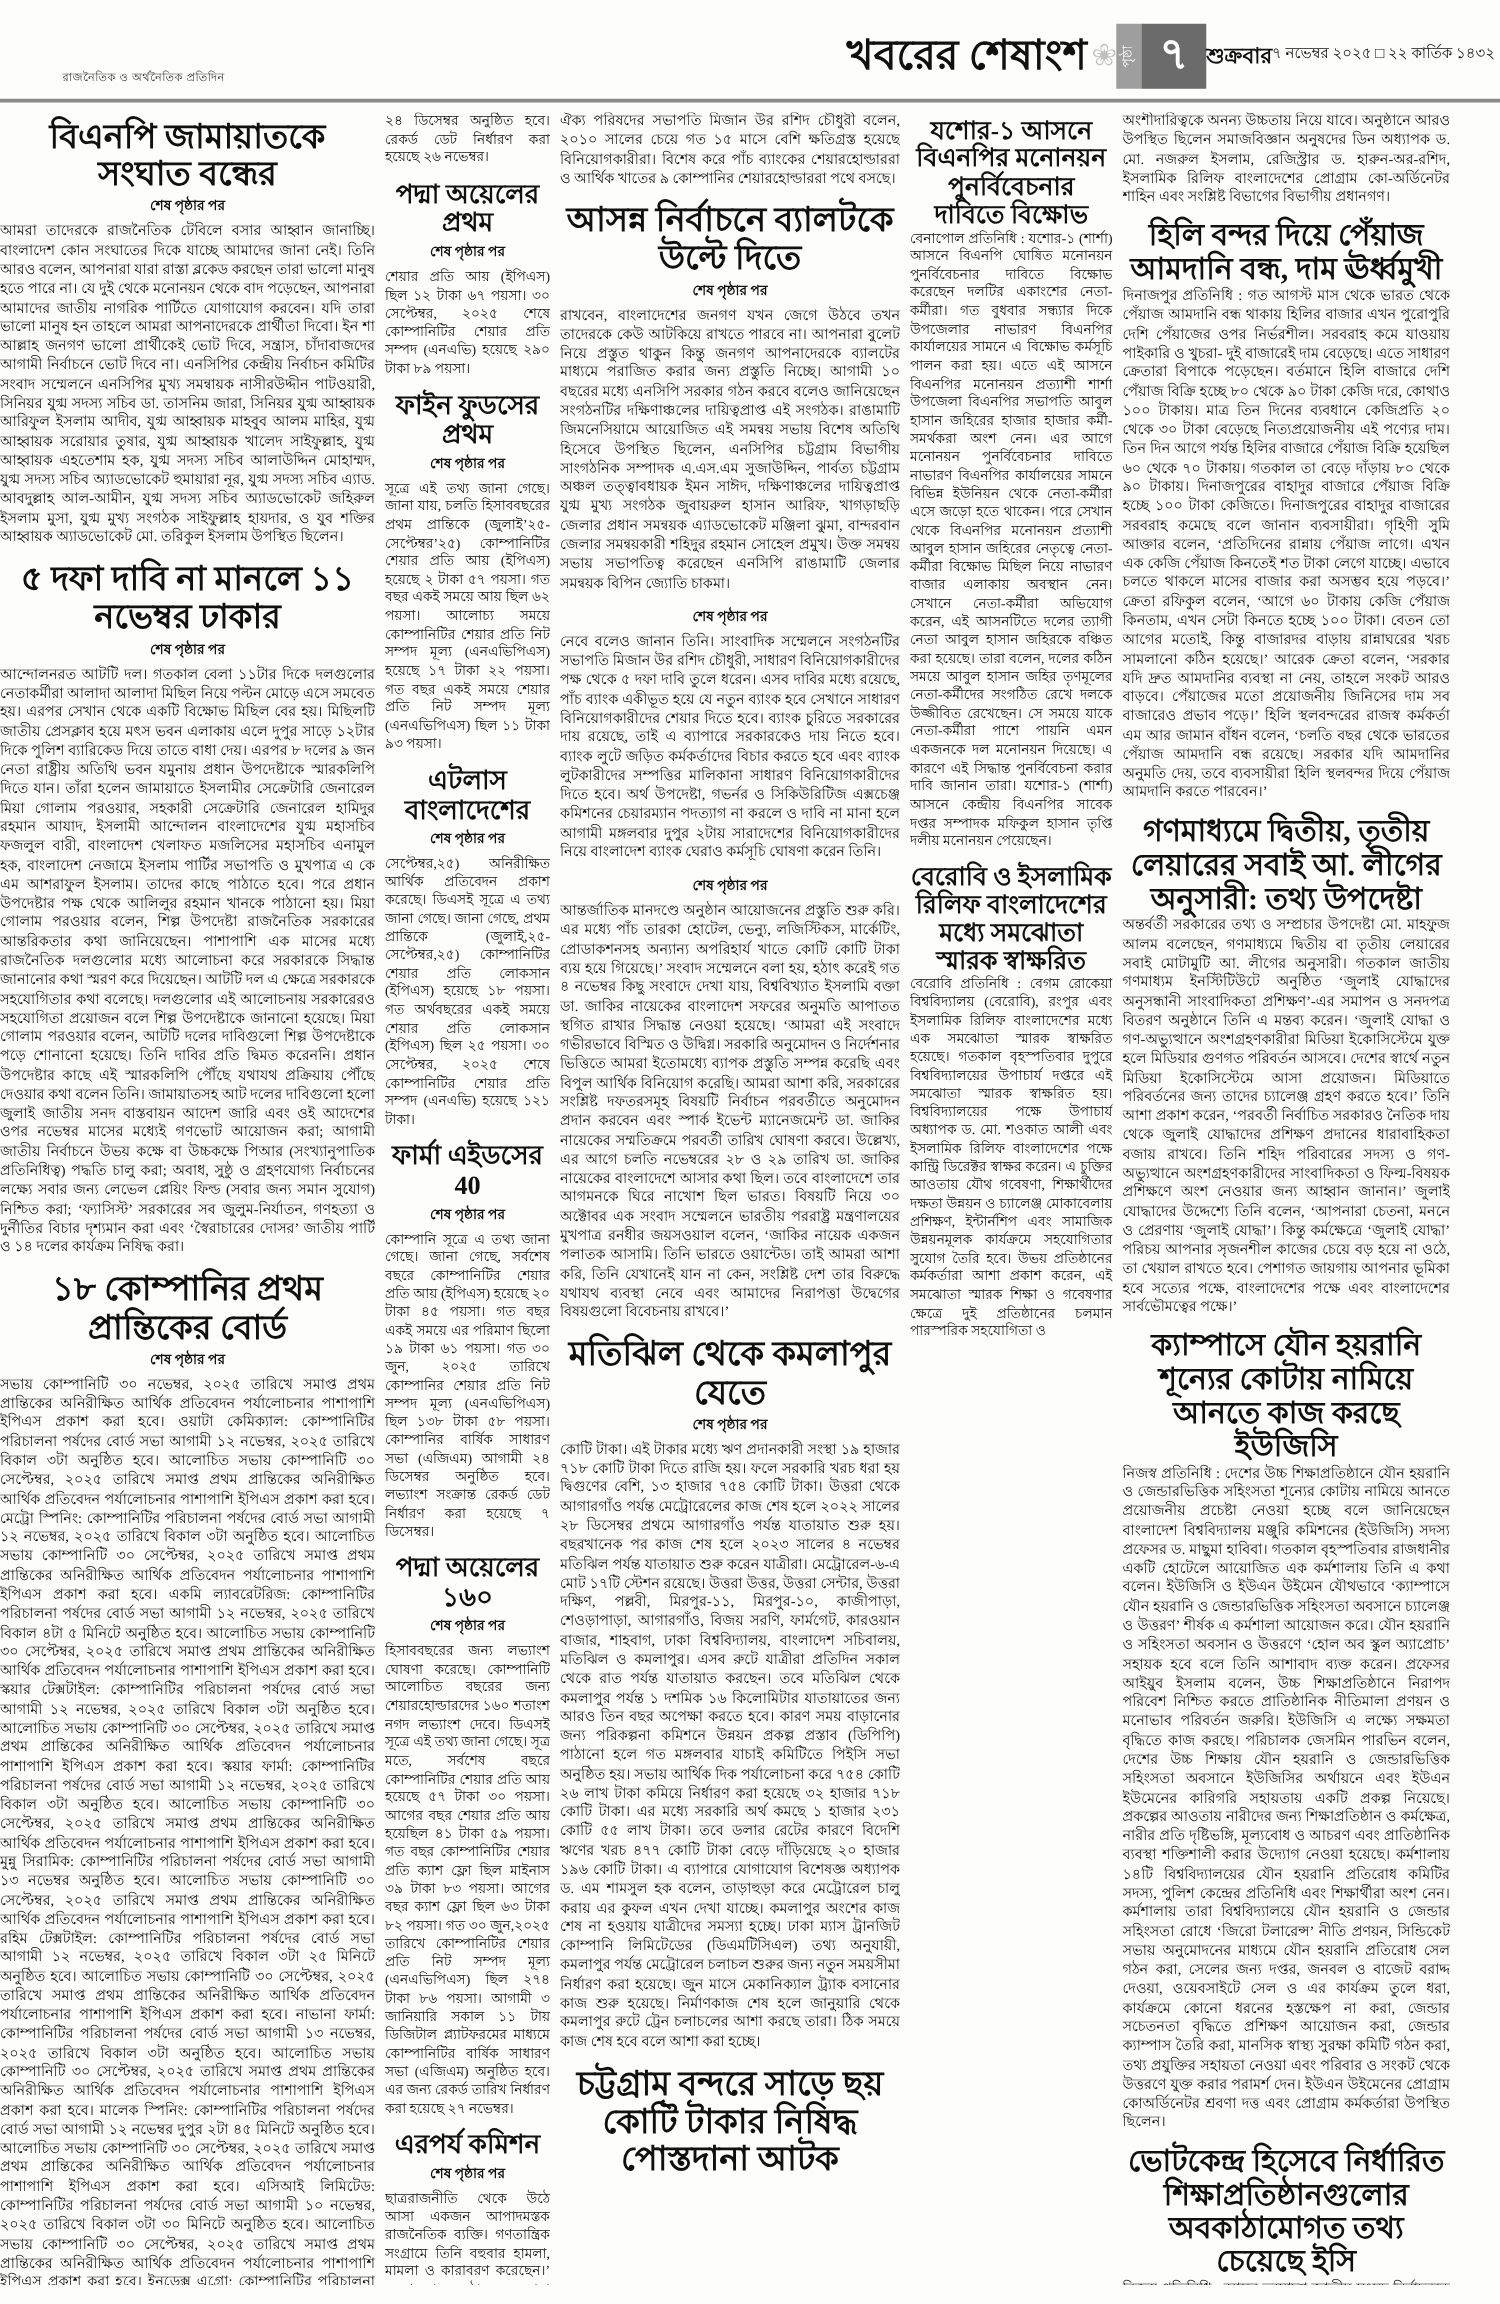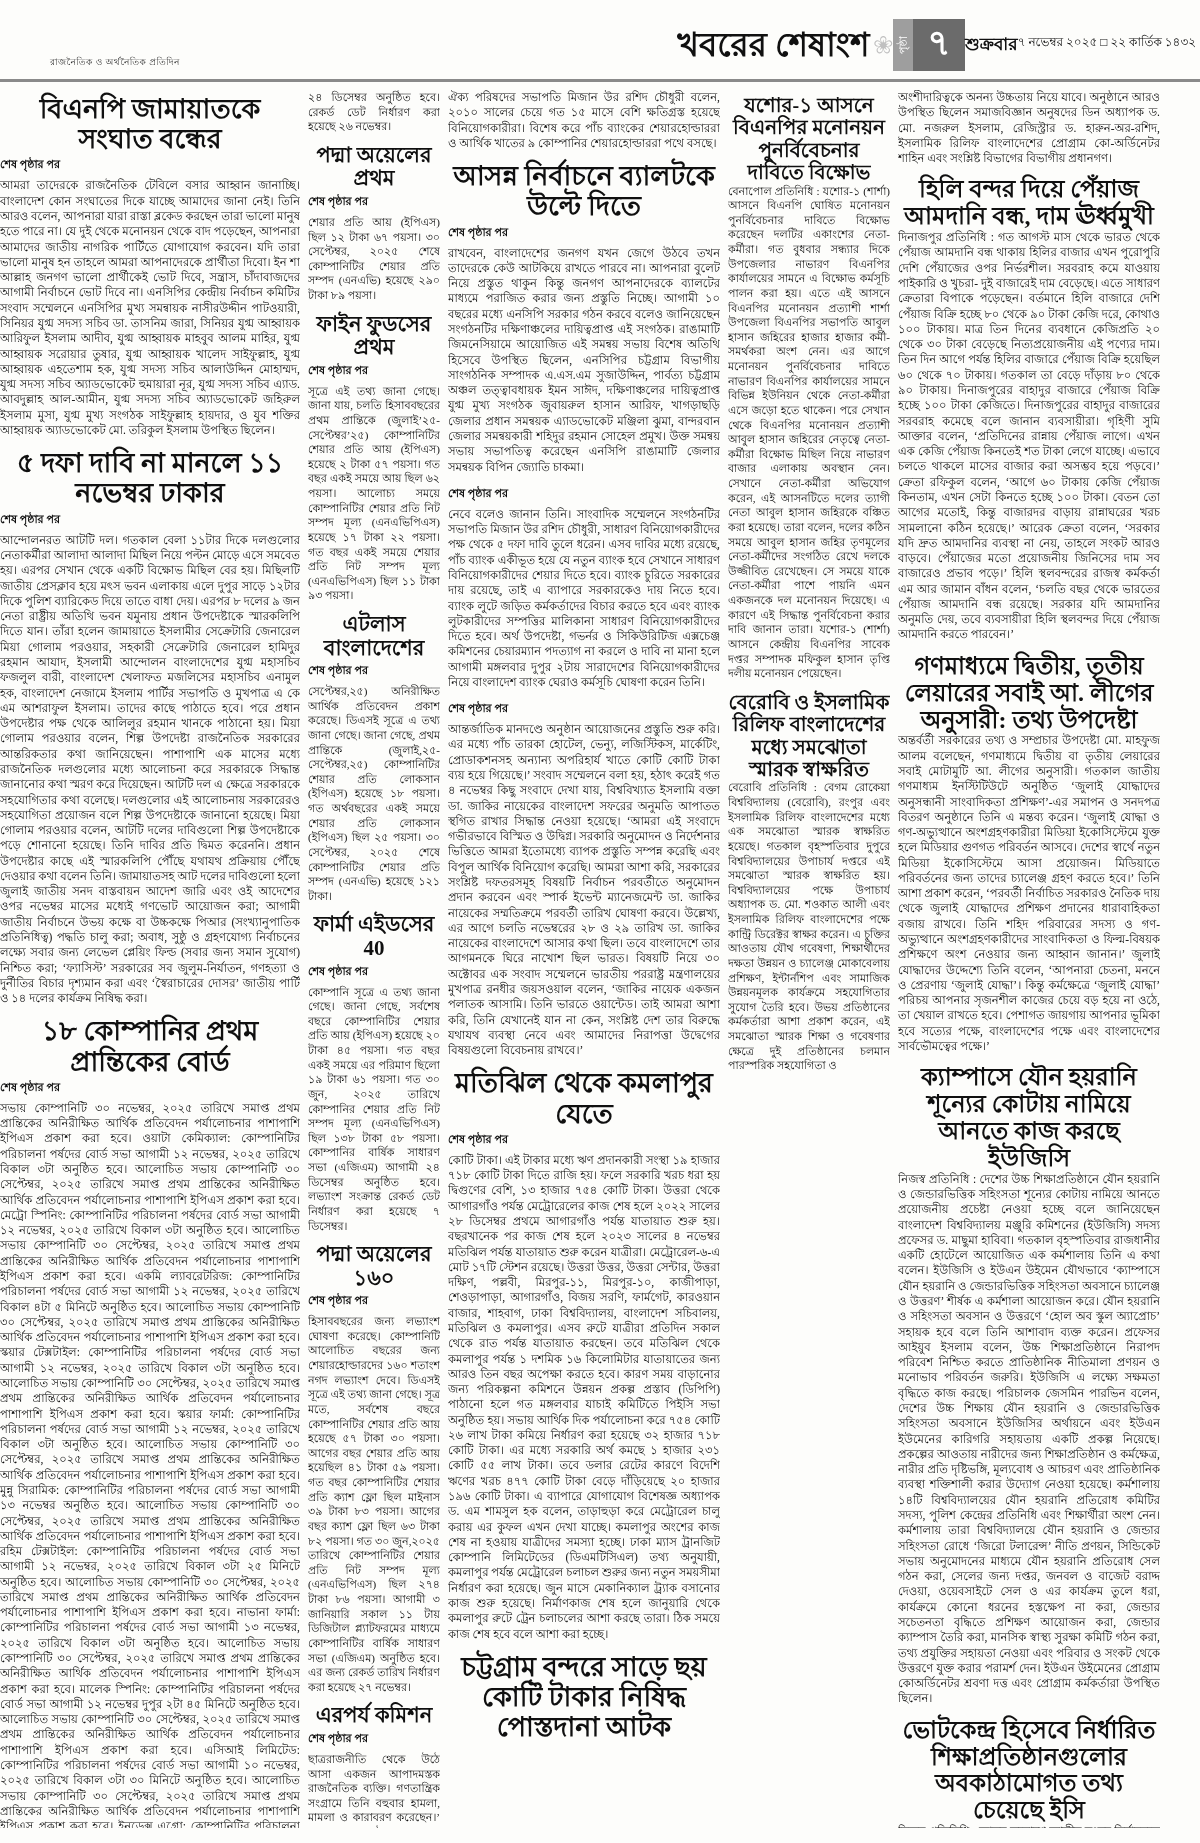--- a/index.html
+++ b/index.html
@@ -24,21 +24,21 @@
   
   .content{display:grid;grid-template-columns:300px 132px 272px 162px 262px;column-gap:8px;
            height:1738px;overflow:hidden;margin-top:8px}
   .col{overflow:hidden}
   .art{margin-bottom:10px}
   .hl{font-weight:bold;text-align:center;line-height:1.12;margin:4px 0 0}
   .c0 .hl,.c2 .hl{font-size:27px}
   .c1 .hl{font-size:21px}
   .c3 .hl{font-size:20px}
   .c4 .hl{font-size:24px}
-  .cf{text-align:left;font-weight:bold;font-size:11px;margin:2px 0 3px}
+  .cf{text-align:center;font-weight:bold;font-size:11px;margin:2px 0 3px}
   .bd{font-size:11.5px;line-height:1.33;text-align:justify;margin:0;
       font-family:"Liberation Serif",serif}
   .c1 .bd,.c3 .bd{font-size:11px}
 </style>
 </head>
 <body>
 
 <div class="page">
 
   <header class="hdr">

